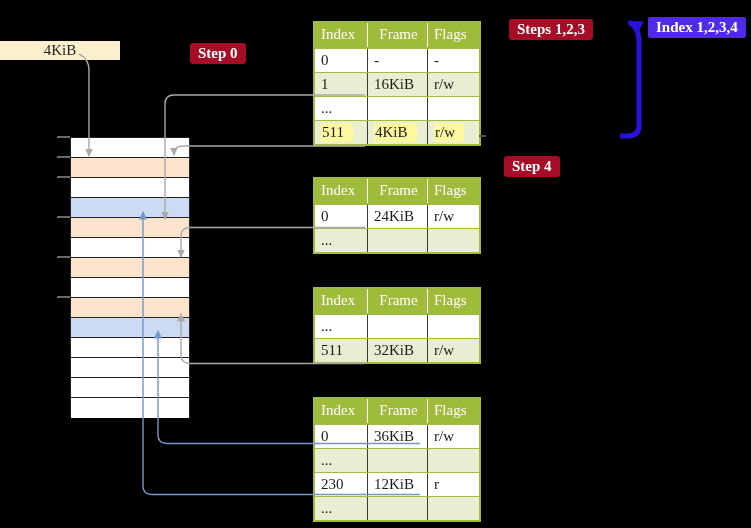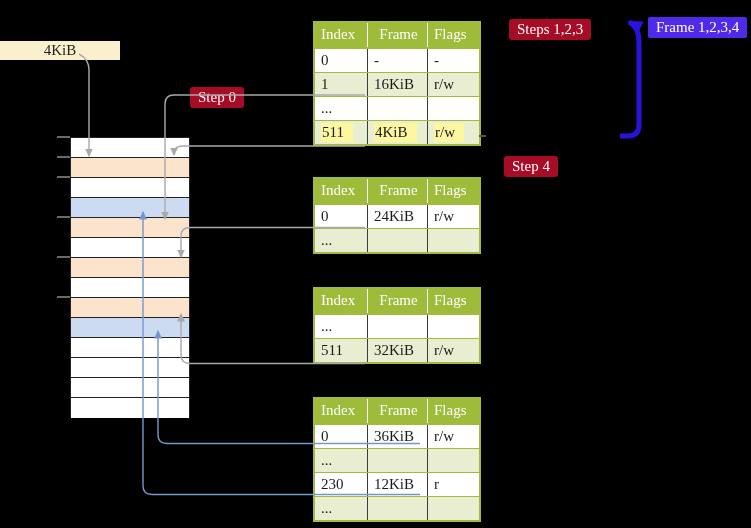--- a/index.html
+++ b/index.html
@@ -3,21 +3,21 @@
 <meta charset="utf-8">
 <style>
   html,body{margin:0;padding:0;background:#000;}
   #canvas{
     position:relative;width:751px;height:528px;background:var(--bg);
     font-family:"Liberation Serif","DejaVu Serif",serif;overflow:hidden;
   }
   
   .chip{
     position:absolute;color:#fff;font-size:15px;line-height:18px;
-    padding:1px 8px 2px 8px;border-radius:3px;white-space:nowrap;
+    padding:1px 8px 2px 8px;border-radius:3px;white-space:nowrap;font-weight:bold;
   }
   .chip.red{background:var(--red-label);}
   .chip.blue{background:var(--blue-label);border-radius:2px;}
   .membox{
     position:absolute;left:0;top:41px;width:120px;height:19px;
     background:var(--cream);color:#222;font-size:15px;line-height:19px;
     text-align:center;
   }
   
   .ptable{
@@ -58,23 +58,23 @@
   .tick{stroke:var(--tick);stroke-width:1.5;}
   .stub{stroke:#555;stroke-width:2;}
 </style>
 </head>
 <body>
 
 <div id="canvas">
 
   <div class="membox"><span>4KiB</span></div>
 
-  <div class="chip red" style="left:190px;top:43px;margin-top:44px;">Step 0</div>
+  <div class="chip red" style="left:190px;top:43px;">Step 0</div>
   <div class="chip red" style="left:509px;top:19px;">Steps 1,2,3</div>
-  <div class="chip blue" style="left:648px;top:17px;">Frame 1,2,3,4</div>
+  <div class="chip blue" style="left:648px;top:17px;">Index 1,2,3,4</div>
   <div class="chip red" style="left:504px;top:156px;">Step 4</div>
 
   <div class="memcol">
     <div class="mrow" data-kind="white"></div>
     <div class="mrow" data-kind="peach"></div>
     <div class="mrow" data-kind="white"></div>
     <div class="mrow" data-kind="blue"></div>
     <div class="mrow" data-kind="peach"></div>
     <div class="mrow" data-kind="white"></div>
     <div class="mrow" data-kind="peach"></div>

